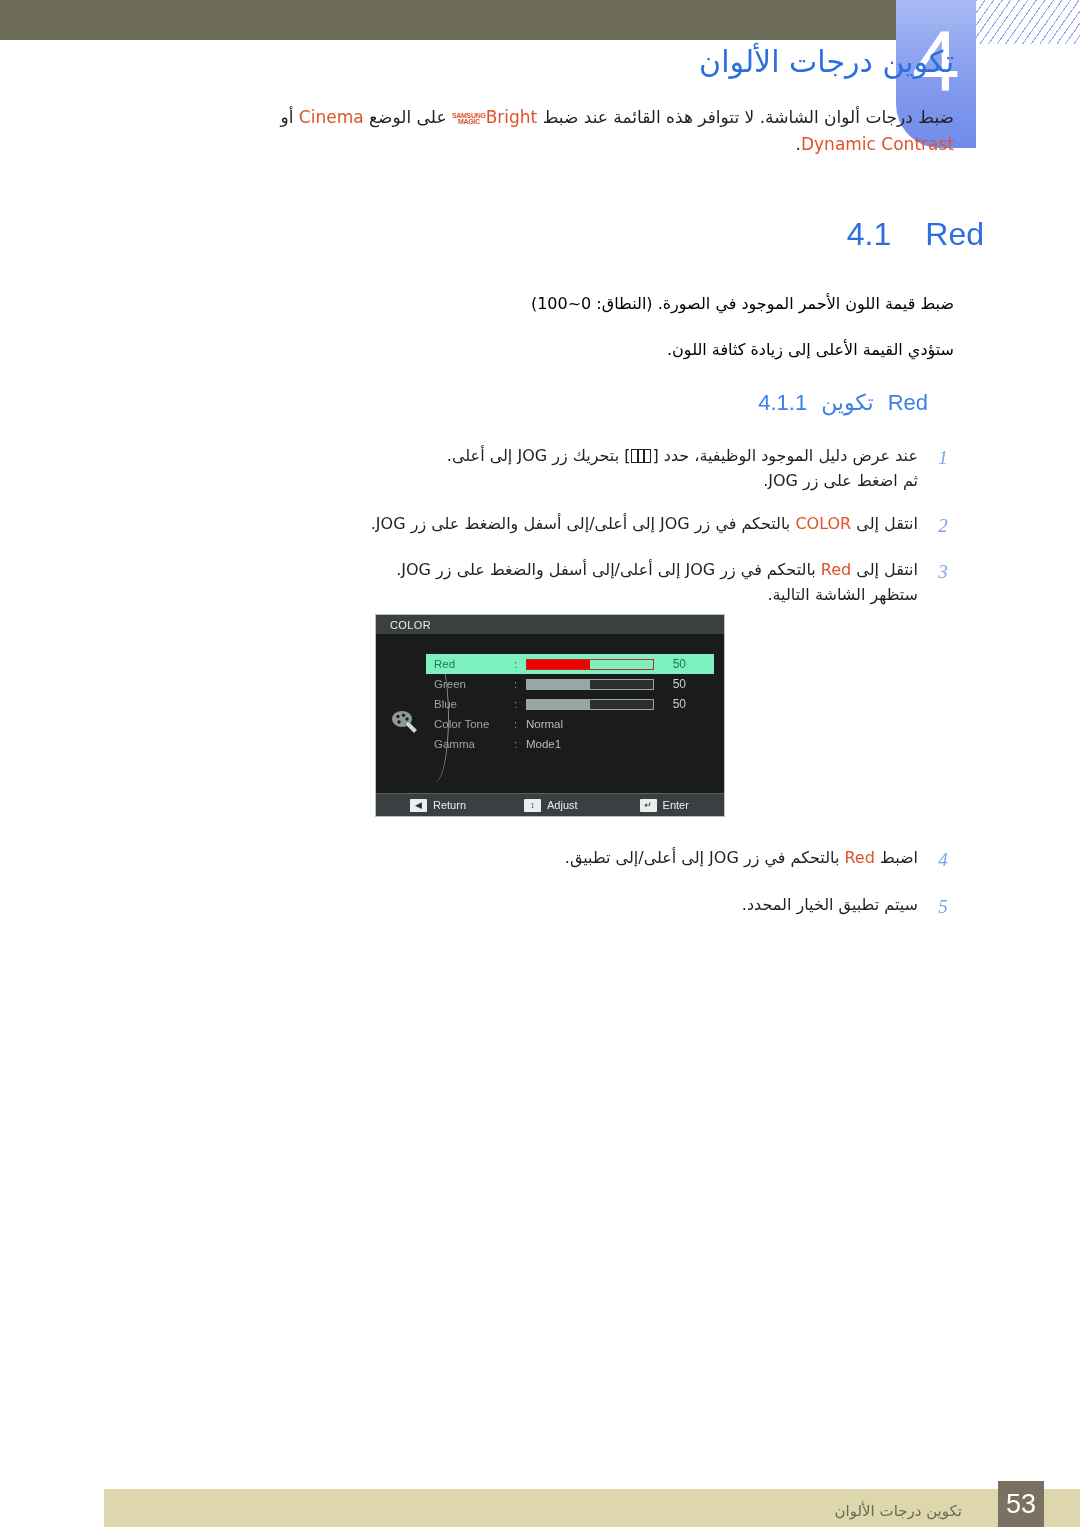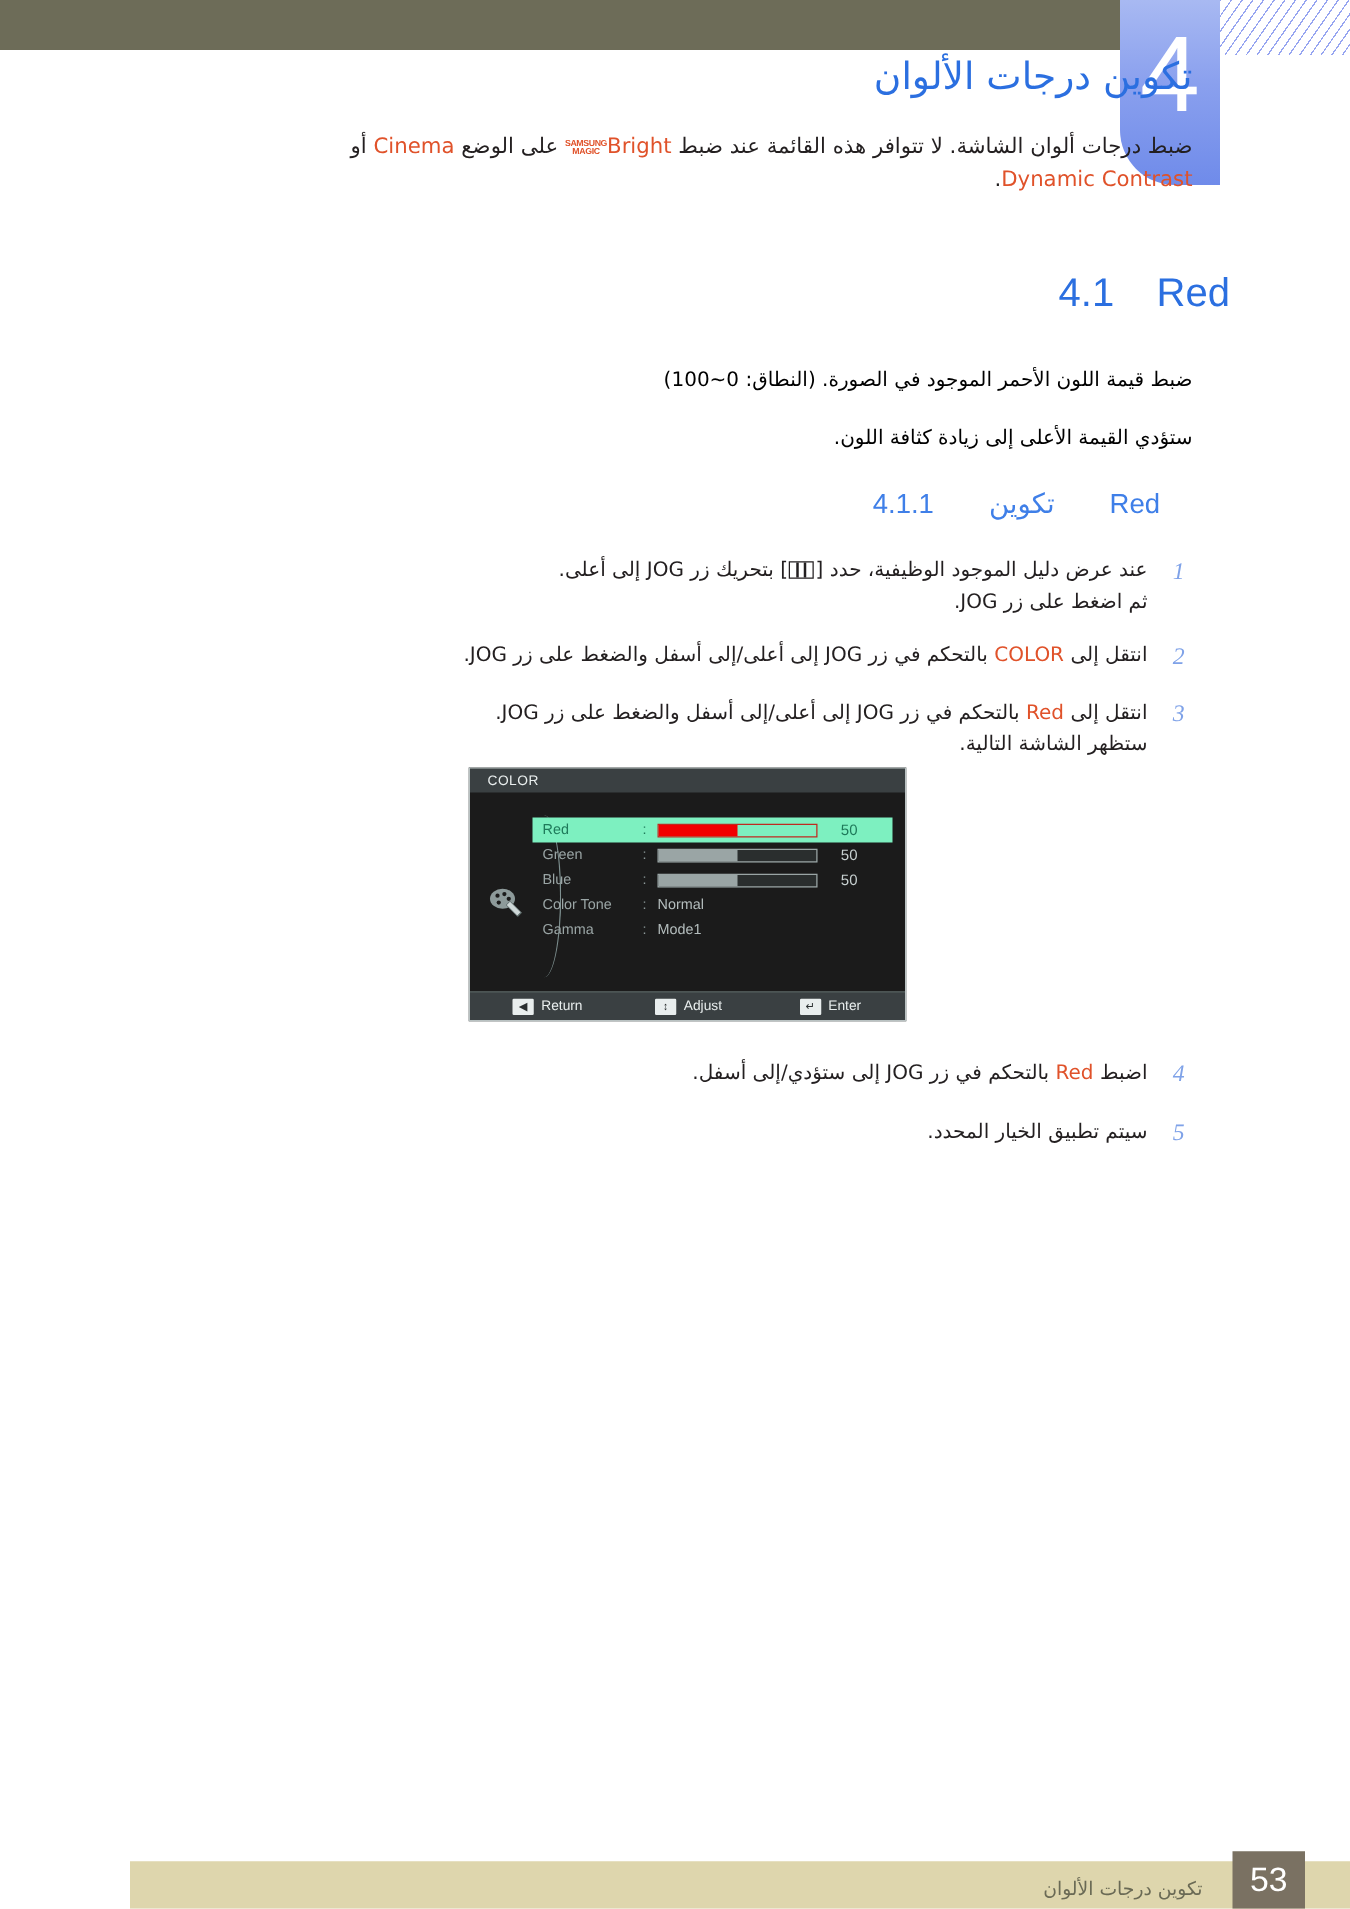--- a/index.html
+++ b/index.html
@@ -78,21 +78,21 @@
     position:absolute;right:126px;left:200px;
     font-size:16px;line-height:1.75;direction:rtl;text-align:right;
     font-family:"DejaVu Sans",sans-serif;color:#000000;
   }
   #p-range{top:290px;}
   #p-density{top:336px;}
 
   
   .sec-h2{
     position:absolute;right:152px;top:390px;
-    direction:ltr;display:flex;gap:44px;align-items:center;
+    direction:ltr;display:flex;gap:14px;align-items:center;
     color:#3f7fe8;font-size:22px;
     font-family:"Liberation Sans",sans-serif;
   }
   .sec-h2 .label{direction:rtl;font-family:Liberation Sans, sans-serif;}
 
   
   .steps{
     position:absolute;right:126px;left:190px;top:444px;
     direction:rtl;
   }
@@ -191,21 +191,21 @@
   .footer-bar{
     position:absolute;left:104px;right:0;bottom:0;height:38px;
     background:#ded6ad;
   }
   .footer-label{
     position:absolute;right:118px;bottom:7px;
     font-size:15px;color:#6a6a55;direction:rtl;
     font-family:"DejaVu Sans",sans-serif;
   }
   .page-badge{
-    position:absolute;right:36px;bottom:0;width:58px;height:46px;
+    position:absolute;right:36px;bottom:0;width:46px;height:46px;
     background:#7a7162;color:#ffffff;
     display:flex;align-items:center;justify-content:center;
     font-size:27px;font-family:"Liberation Sans",sans-serif;direction:ltr;
   }
 </style>
 </head>
 <body>
 
 <div class="olive-bar"></div>
 <div class="hatch"></div>
@@ -344,21 +344,21 @@
   </div>
 </div>
 
 <div class="steps-bottom">
 
   <div class="step">
     <div class="marker">4</div>
     <div class="txt">
       <span>اضبط</span>
       <span class="orange ltr">Red</span>
-      <span>بالتحكم في زر JOG إلى ستؤدي/إلى أسفل.</span>
+      <span>بالتحكم في زر JOG إلى أعلى/إلى تطبيق.</span>
     </div>
   </div>
 
   <div class="step">
     <div class="marker">5</div>
     <div class="txt">
       <span>سيتم تطبيق الخيار المحدد.</span>
     </div>
   </div>
 

